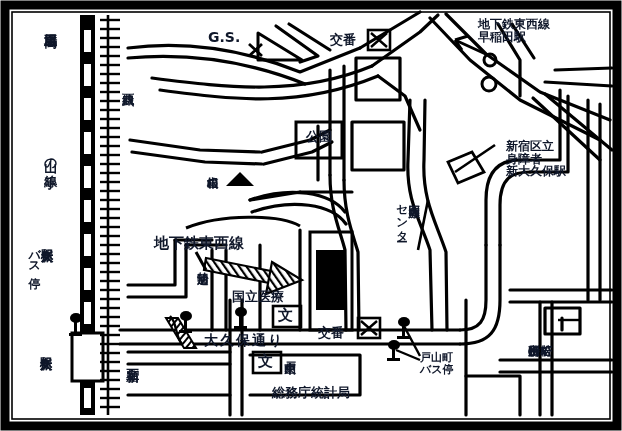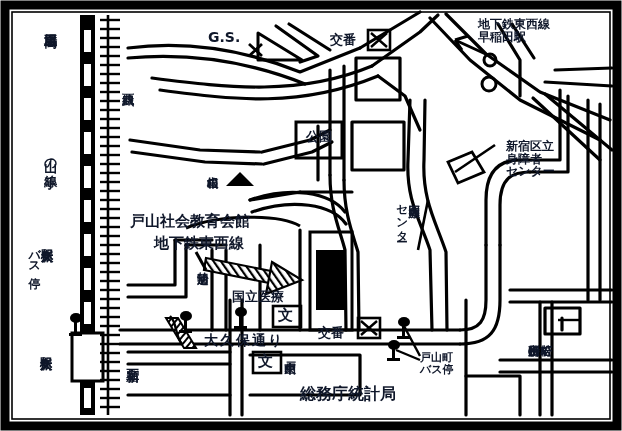--- a/index.html
+++ b/index.html
@@ -333,40 +333,39 @@
   <div class="lbl horiz multi" style="left:478px;top:18px;font-size:12px;">地下鉄東西線
 早稲田駅</div>
 
 
   <div class="lbl horiz" style="left:306px;top:130px;font-size:13px;">公園</div>
 
   <div class="lbl vert" style="left:206px;top:168px;font-size:11.5px;">箱根山</div>
 
   <div class="lbl horiz multi" style="left:506px;top:140px;font-size:12px;">新宿区立
 身障者
-センター</div>
+新大久保駅</div>
 
   <div class="lbl vert multi" style="left:396px;top:196px;font-size:11.5px;">国立医療
 センター</div>
 
-  <div class="lbl horiz" style="left:130px;top:214px;font-size:15px;">戸山社会教育会館</div>
 
   <div class="lbl horiz" style="left:154px;top:236px;font-size:15px;">地下鉄東西線</div>
 
   <div class="lbl vert" style="left:196px;top:264px;font-size:11.5px;">明治通り</div>
 
   <div class="lbl horiz" style="left:204px;top:333px;font-size:14px;letter-spacing:2px;">大久保通り</div>
 
   <div class="lbl horiz" style="left:232px;top:290px;font-size:13px;">国立医療</div>
 
   <div class="lbl vert" style="left:284px;top:352px;font-size:12px;">東戸山中</div>
 
   <div class="lbl horiz" style="left:318px;top:326px;font-size:13px;">交番</div>
 
-  <div class="lbl horiz" style="left:300px;top:386px;font-size:16px;">総務庁統計局</div>
+  <div class="lbl horiz" style="left:272px;top:386px;font-size:13px;">総務庁統計局</div>
 
   <div class="lbl horiz multi" style="left:420px;top:352px;font-size:11px;">戸山町
 バス停</div>
 
   <div class="lbl vert multi" style="left:528px;top:336px;font-size:11.5px;">若松町
 特別出張所</div>
 
   <div class="lbl horiz" style="left:278px;top:308px;font-size:15px;">文</div>
 
   <div class="lbl horiz" style="left:258px;top:354px;font-size:15px;">文</div>

